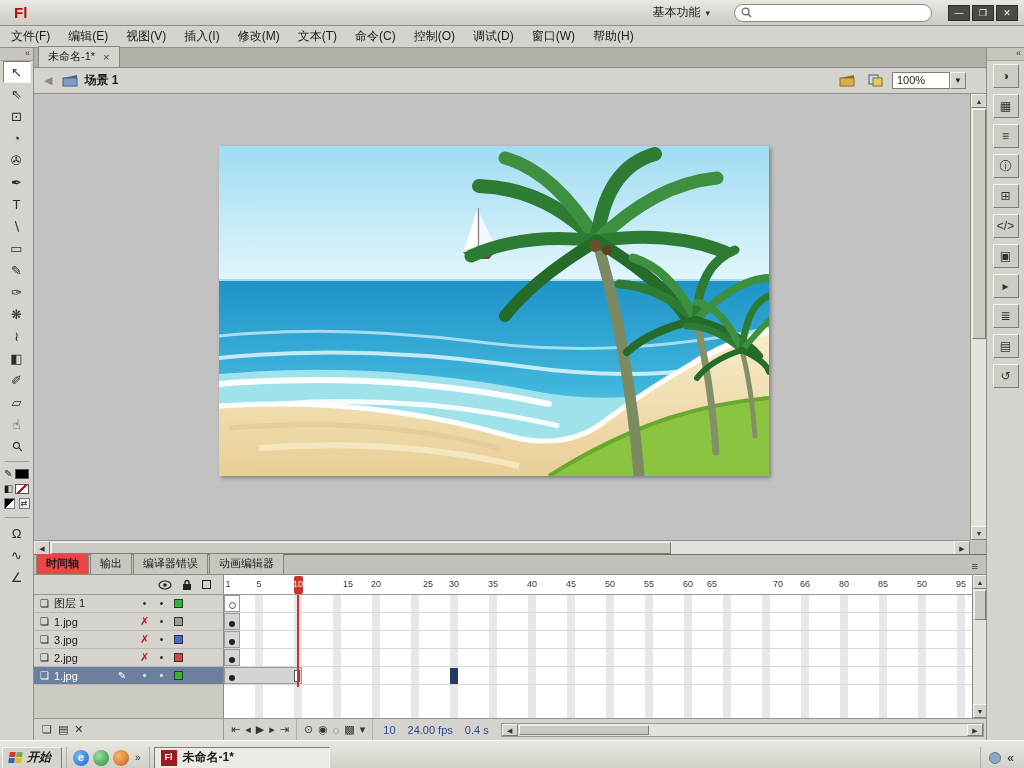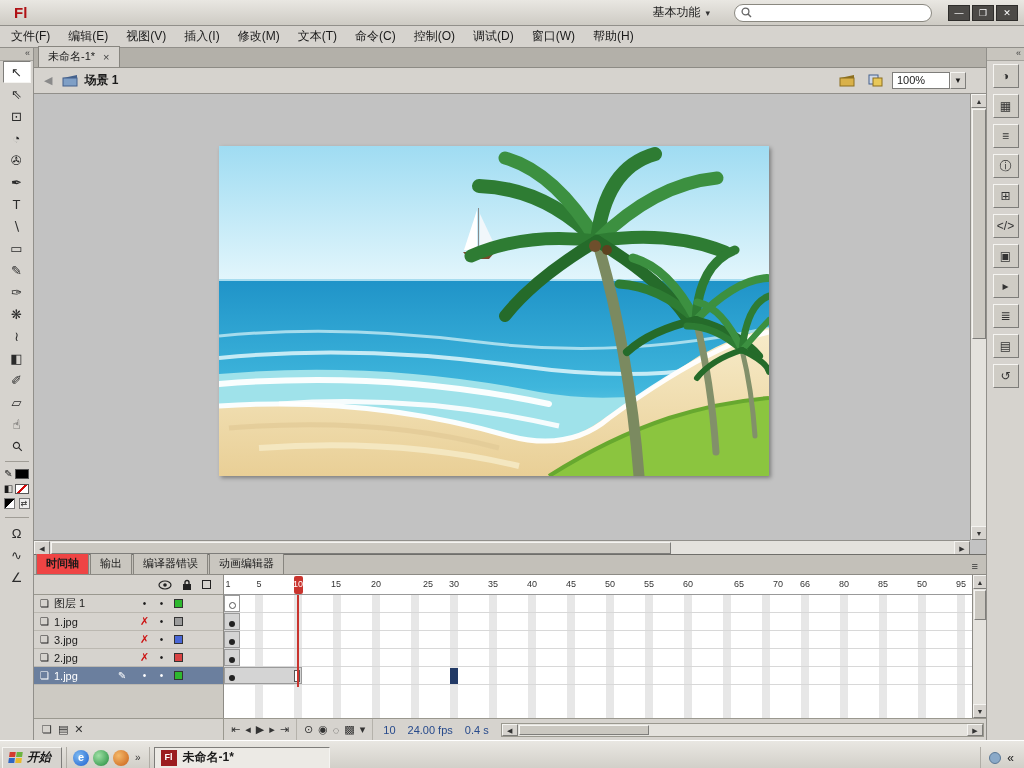--- a/index.html
+++ b/index.html
@@ -419,31 +419,31 @@
           </div>
           <div class="l-fill"></div>
         </div>
 
         <div class="tl-framecol">
           <div class="tl-ruler">
             <div class="ph-marker"></div>
             <span class="rnum" style="left:-6px">1</span>
             <span class="rnum" style="left:25px">5</span>
             <span class="rnum on-ph" style="left:64px">10</span>
-            <span class="rnum" style="left:102px">15</span>
+            <span class="rnum" style="left:114px">15</span>
             <span class="rnum" style="left:142px">20</span>
             <span class="rnum" style="left:194px">25</span>
             <span class="rnum" style="left:220px">30</span>
             <span class="rnum" style="left:259px">35</span>
             <span class="rnum" style="left:298px">40</span>
             <span class="rnum" style="left:337px">45</span>
             <span class="rnum" style="left:376px">50</span>
             <span class="rnum" style="left:415px">55</span>
             <span class="rnum" style="left:454px">60</span>
-            <span class="rnum" style="left:505px">65</span>
+            <span class="rnum" style="left:478px">65</span>
             <span class="rnum" style="left:544px">70</span>
             <span class="rnum" style="left:571px">66</span>
             <span class="rnum" style="left:610px">80</span>
             <span class="rnum" style="left:649px">85</span>
             <span class="rnum" style="left:688px">50</span>
             <span class="rnum" style="left:727px">95</span>
           </div>
           <div class="tl-grid">
             <div class="g-row">
                 <div class="span-empty"></div>

